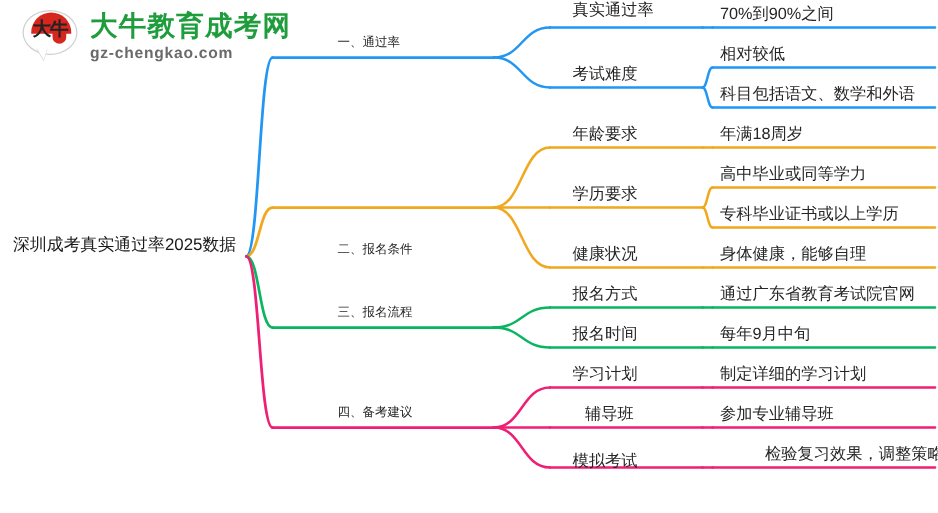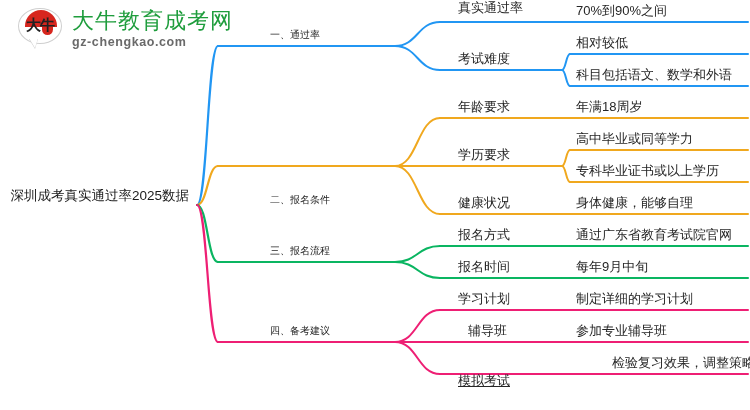--- a/index.html
+++ b/index.html
@@ -70,30 +70,31 @@
     position: absolute;
     left: 3px;
     top: 9px;
     width: 38px;
     text-align: center;
     font-size: 15px;
     font-weight: bold;
     color: #222222;
     letter-spacing: -1px;
     line-height: 16px;
+    font-family: Liberation Mono, monospace;
   }
   #logo-text-wrap {
     display: flex;
     flex-direction: column;
     justify-content: center;
     line-height: 1;
   }
   #logo-title {
     font-size: 22px;
-    font-weight: normal;
+    font-weight: bold;
     color: #1f9d3d;
     letter-spacing: 1px;
     white-space: nowrap;
   }
   #logo-subtitle {
     margin-top: 4px;
     font-size: 12.5px;
     font-weight: bold;
     color: #6a6a6a;
     letter-spacing: 0.6px;
@@ -221,16 +222,16 @@
       <div class="node l1" style="top: 243px; left: 270px;">三、报名流程</div>
       <div class="node l2" style="top: 227px; left: 458px;">报名方式</div>
       <div class="node l3" style="top: 227px; left: 576px;">通过广东省教育考试院官网</div>
       <div class="node l2" style="top: 259px; left: 458px;">报名时间</div>
       <div class="node l3" style="top: 259px; left: 576px;">每年9月中旬</div>
       <div class="node l1" style="top: 323px; left: 270px;">四、备考建议</div>
       <div class="node l2" style="top: 291px; left: 458px;">学习计划</div>
       <div class="node l3" style="top: 291px; left: 576px;">制定详细的学习计划</div>
       <div class="node l2" style="top: 323px; left: 468px;">辅导班</div>
       <div class="node l3" style="top: 323px; left: 576px; text-align: center;">参加专业辅导班</div>
-      <div class="node l2" style="top: 373px; left: 458px; text-decoration: underline;">模拟考试</div>
+      <div class="node l2" style="top: 361px; left: 458px;">模拟考试</div>
       <div class="node l3" style="top: 355px; left: 576px; margin-left: 36px;">检验复习效果，调整策略</div>
     </div>
 </div>
 
 </body></html>

